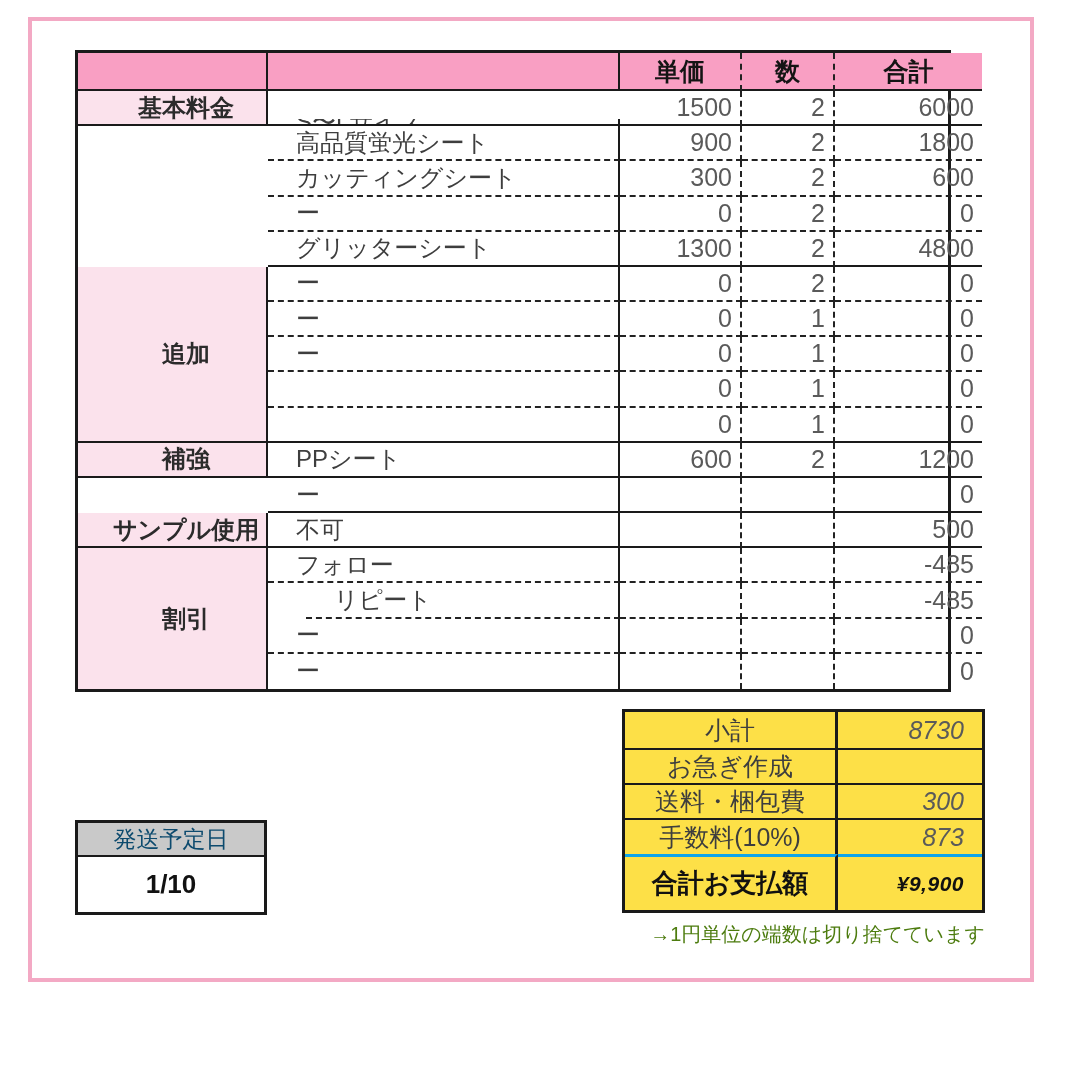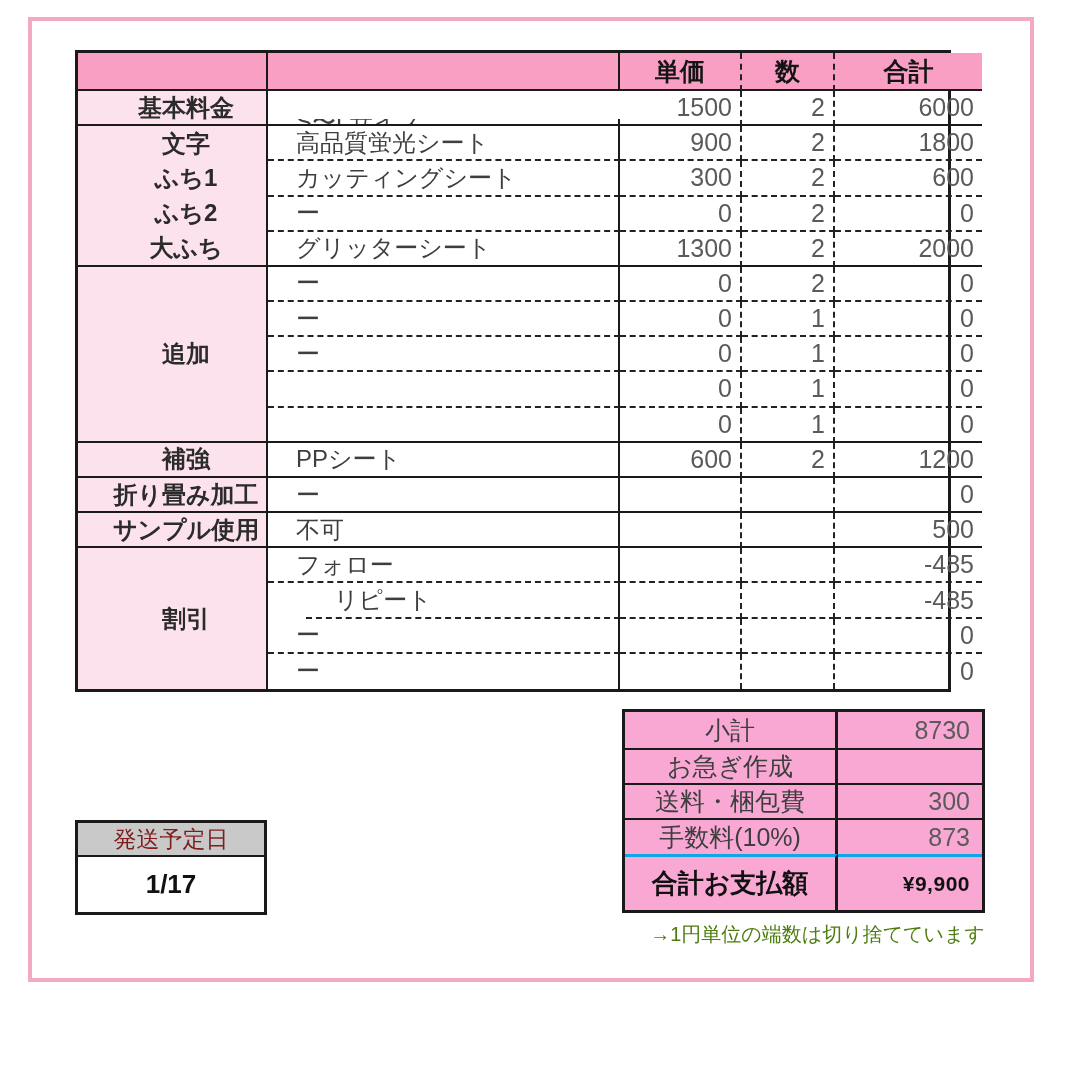--- a/index.html
+++ b/index.html
@@ -28,44 +28,44 @@
   .slot{flex:1;display:flex;align-items:center;justify-content:center;}
   .desc{color:#3e3e3e;font-size:24px;justify-content:flex-start;padding-left:9px;}
   .num{color:#5a5a5a;font-size:25px;justify-content:flex-end;padding-right:8px;}
   .br-solid{border-right:2px solid #1a1a1a;padding-left:28px;}
   .br-dash{border-right:2px dashed #222222;}
   .bb-dash{border-bottom:2px dashed #222222;}
   .bb-solid{border-bottom:2px solid #1a1a1a;}
   
   .summary{
     position:absolute;left:622px;top:709px;width:363px;
-    box-sizing:border-box;border:3px solid #1a1a1a;background:#f9a8d4;
+    box-sizing:border-box;border:3px solid #1a1a1a;background:#fde047;
     display:grid;grid-template-columns:213px 144px;
     grid-template-rows:36px 35px 35px 36px 56px;
   }
   .s-label{justify-content:center;color:#3e3e3e;font-size:25px;border-right:3px solid #1a1a1a;}
-  .s-value{justify-content:flex-end;padding-right:12px;color:#5a5a5a;font-size:25px;}
+  .s-value{justify-content:flex-end;padding-right:18px;color:#5a5a5a;font-size:25px;font-style:italic;}
   .s-top{border-top:2px solid #1a1a1a;}
   .s-top-heavy{border-top:3px solid #0ea5e9;}
   .s-bold{font-weight:bold;color:#111111;}
   .s-grand{font-size:26px;}
   .s-amount{font-size:21px;letter-spacing:0.5px;}
   .note{
     position:absolute;left:622px;top:921px;width:363px;
     text-align:right;font-size:20px;color:#4d7c0f;
   }
   
   .ship{
     position:absolute;left:75px;top:820px;width:192px;
     box-sizing:border-box;border:3px solid #1a1a1a;background:#ffffff;
   }
   .ship-head{
     height:32px;background:#c9c9c9;border-bottom:2px solid #1a1a1a;
     display:flex;align-items:center;justify-content:center;
-    font-size:23px;color:#7f1d1d;
+    font-size:23px;color:#0c4a6e;
   }
   .ship-date{
     height:55px;display:flex;align-items:center;justify-content:center;
     font-size:26px;font-weight:bold;color:#111111;
   }
 </style>
 </head>
 <body>
 
 <div class="page">
@@ -75,42 +75,36 @@
       <div class="cell head br-solid" style="grid-area: 1 / 1;"></div>
       <div class="cell head br-solid" style="grid-area: 1 / 2;"></div>
       <div class="cell head br-dash" style="grid-area: 1 / 3;">単価</div>
       <div class="cell head br-dash" style="grid-area: 1 / 4;">数</div>
       <div class="cell head " style="grid-area: 1 / 5;">合計</div>
       <div class="cell label br-solid bb-solid" style="grid-area: 2 / 1 / span 1;">基本料金</div>
       <div class="cell desc br-solid bb-solid" style="grid-area: 2 / 2; margin-top: 28px;">S〜Lサイズ</div>
       <div class="cell num br-dash bb-solid" style="grid-area: 2 / 3;">1500</div>
       <div class="cell num br-dash bb-solid" style="grid-area: 2 / 4;">2</div>
       <div class="cell num bb-solid" style="grid-area: 2 / 5;">6000</div>
-      <div class="cell label br-solid bb-solid stack" style="grid-area: 3 / 1 / span 4;">
-        <div class="slot">文字</div>
-        <div class="slot">ふち1</div>
-        <div class="slot">ふち2</div>
-        <div class="slot">大ふち</div>
-      </div>
       <div class="cell desc br-solid bb-dash" style="grid-area: 3 / 2;">高品質蛍光シート</div>
       <div class="cell num br-dash bb-dash" style="grid-area: 3 / 3;">900</div>
       <div class="cell num br-dash bb-dash" style="grid-area: 3 / 4;">2</div>
       <div class="cell num bb-dash" style="grid-area: 3 / 5;">1800</div>
       <div class="cell desc br-solid bb-dash" style="grid-area: 4 / 2;">カッティングシート</div>
       <div class="cell num br-dash bb-dash" style="grid-area: 4 / 3;">300</div>
       <div class="cell num br-dash bb-dash" style="grid-area: 4 / 4;">2</div>
       <div class="cell num bb-dash" style="grid-area: 4 / 5;">600</div>
       <div class="cell desc br-solid bb-dash" style="grid-area: 5 / 2;">ー</div>
       <div class="cell num br-dash bb-dash" style="grid-area: 5 / 3;">0</div>
       <div class="cell num br-dash bb-dash" style="grid-area: 5 / 4;">2</div>
       <div class="cell num bb-dash" style="grid-area: 5 / 5;">0</div>
       <div class="cell desc br-solid bb-solid" style="grid-area: 6 / 2;">グリッターシート</div>
       <div class="cell num br-dash bb-solid" style="grid-area: 6 / 3;">1300</div>
       <div class="cell num br-dash bb-solid" style="grid-area: 6 / 4;">2</div>
-      <div class="cell num bb-solid" style="grid-area: 6 / 5;">2000</div>
+      <div class="cell num bb-solid" style="grid-area: 6 / 5;">4800</div>
       <div class="cell label br-solid bb-solid" style="grid-area: 7 / 1 / span 5;">追加</div>
       <div class="cell desc br-solid bb-dash" style="grid-area: 7 / 2;">ー</div>
       <div class="cell num br-dash bb-dash" style="grid-area: 7 / 3;">0</div>
       <div class="cell num br-dash bb-dash" style="grid-area: 7 / 4;">2</div>
       <div class="cell num bb-dash" style="grid-area: 7 / 5;">0</div>
       <div class="cell desc br-solid bb-dash" style="grid-area: 8 / 2;">ー</div>
       <div class="cell num br-dash bb-dash" style="grid-area: 8 / 3;">0</div>
       <div class="cell num br-dash bb-dash" style="grid-area: 8 / 4;">1</div>
       <div class="cell num bb-dash" style="grid-area: 8 / 5;">0</div>
       <div class="cell desc br-solid bb-dash" style="grid-area: 9 / 2;">ー</div>
@@ -123,21 +117,20 @@
       <div class="cell num bb-dash" style="grid-area: 10 / 5;">0</div>
       <div class="cell desc br-solid bb-solid" style="grid-area: 11 / 2;"></div>
       <div class="cell num br-dash bb-solid" style="grid-area: 11 / 3;">0</div>
       <div class="cell num br-dash bb-solid" style="grid-area: 11 / 4;">1</div>
       <div class="cell num bb-solid" style="grid-area: 11 / 5;">0</div>
       <div class="cell label br-solid bb-solid" style="grid-area: 12 / 1 / span 1;">補強</div>
       <div class="cell desc br-solid bb-solid" style="grid-area: 12 / 2;">PPシート</div>
       <div class="cell num br-dash bb-solid" style="grid-area: 12 / 3;">600</div>
       <div class="cell num br-dash bb-solid" style="grid-area: 12 / 4;">2</div>
       <div class="cell num bb-solid" style="grid-area: 12 / 5;">1200</div>
-      <div class="cell label br-solid bb-solid" style="grid-area: 13 / 1 / span 1;">折り畳み加工</div>
       <div class="cell desc br-solid bb-solid" style="grid-area: 13 / 2;">ー</div>
       <div class="cell num br-dash bb-solid" style="grid-area: 13 / 3;"></div>
       <div class="cell num br-dash bb-solid" style="grid-area: 13 / 4;"></div>
       <div class="cell num bb-solid" style="grid-area: 13 / 5;">0</div>
       <div class="cell label br-solid bb-solid" style="grid-area: 14 / 1 / span 1;">サンプル使用</div>
       <div class="cell desc br-solid bb-solid" style="grid-area: 14 / 2;">不可</div>
       <div class="cell num br-dash bb-solid" style="grid-area: 14 / 3;"></div>
       <div class="cell num br-dash bb-solid" style="grid-area: 14 / 4;"></div>
       <div class="cell num bb-solid" style="grid-area: 14 / 5;">500</div>
       <div class="cell label br-solid" style="grid-area: 15 / 1 / span 4;">割引</div>
@@ -173,15 +166,15 @@
     <div class="cell s-value s-top">873</div>
 
     <div class="cell s-label s-top-heavy s-bold s-grand">合計お支払額</div>
     <div class="cell s-value s-top-heavy s-bold s-amount">¥9,900</div>
   </div>
 
   <div class="note">→1円単位の端数は切り捨てています</div>
 
   <div class="ship">
     <div class="ship-head">発送予定日</div>
-    <div class="ship-date">1/17</div>
+    <div class="ship-date">1/10</div>
   </div>
 </div>
 
 </body></html>

